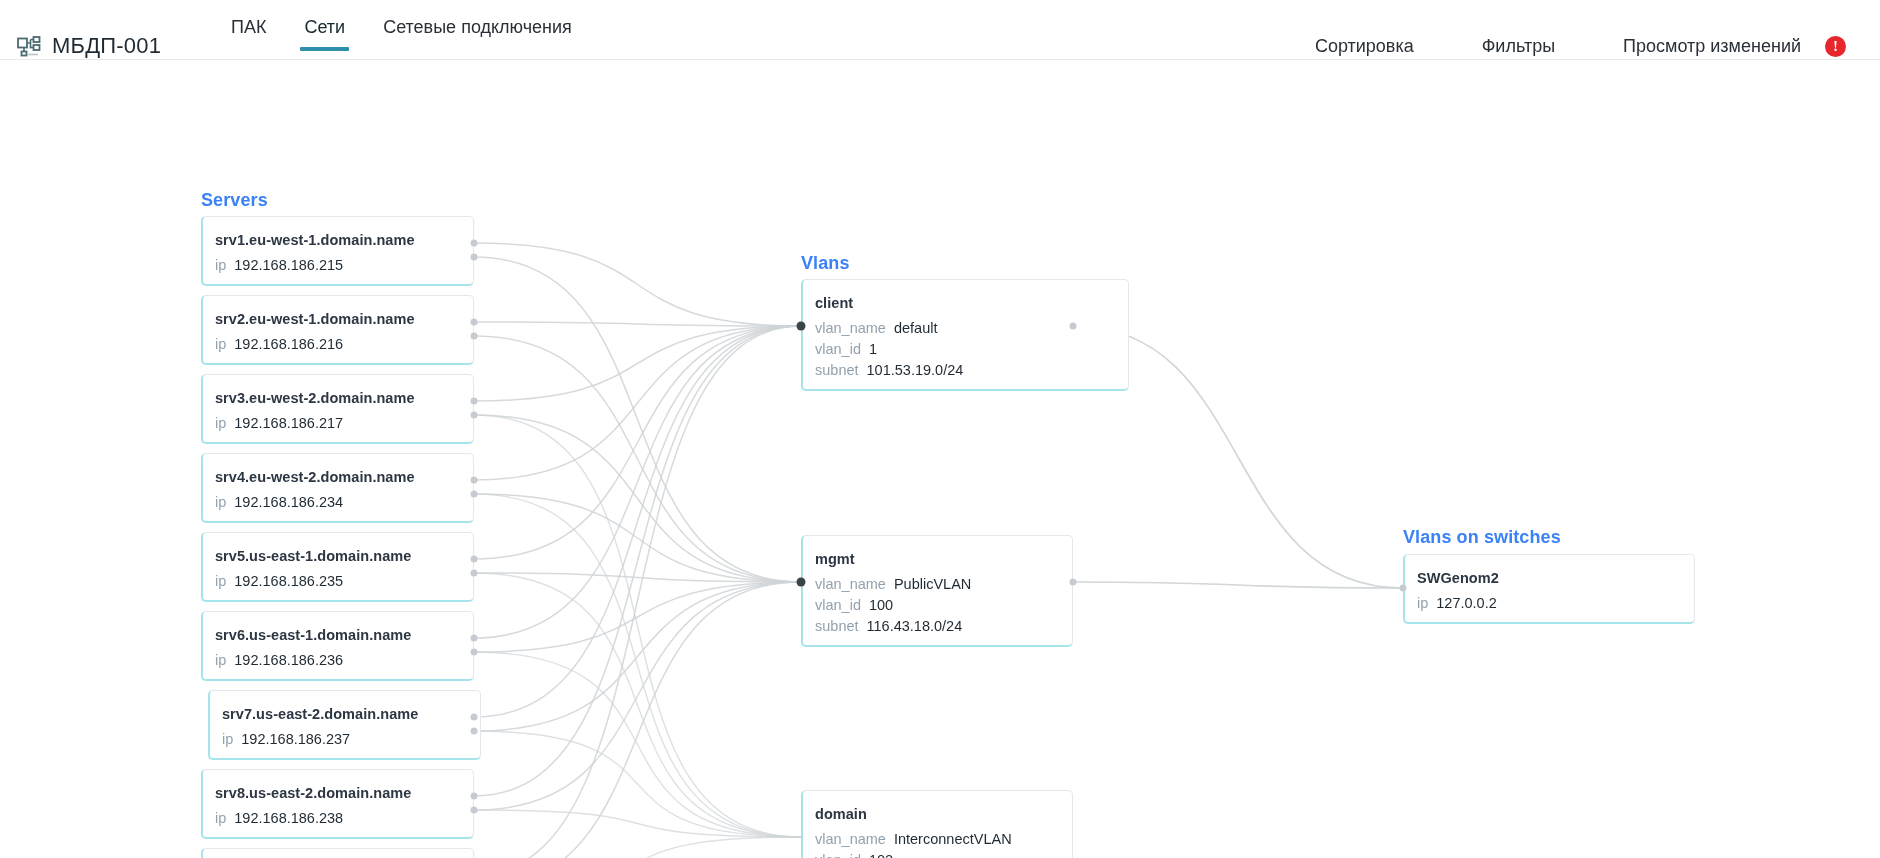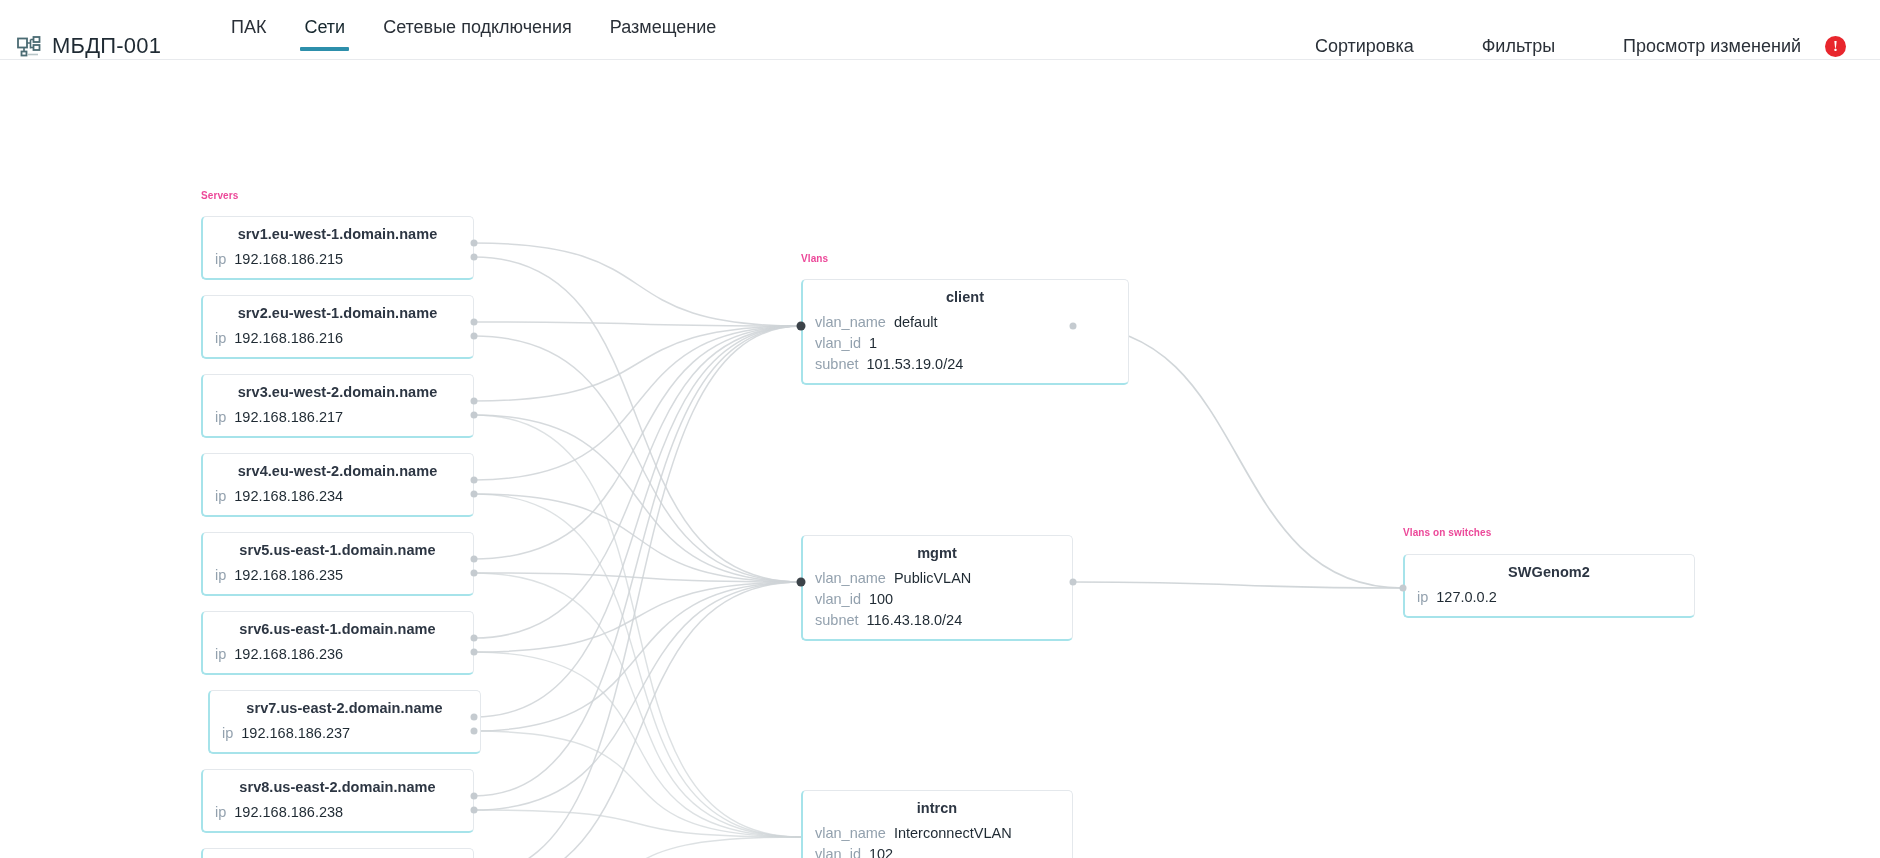--- a/index.html
+++ b/index.html
@@ -68,34 +68,33 @@
     line-height: 1; margin-right: 12px; cursor: pointer;
     font-family: "Liberation Serif", serif;
   }
 
   
   .canvas { position: relative; width: 1880px; height: 798px; background: #fff; }
   #edges { position: absolute; inset: 0; width: 1880px; height: 798px; pointer-events: none; }
 
   .col-title {
     position: absolute;
-    font-size: 10px; font-weight: 700; color: #ec4899;
+    font-size: 18px; font-weight: 700; color: #3b82f6;
     letter-spacing: .1px;
   }
 
   .node {
     position: absolute;
     background: #ffffff;
     border: 1px solid #e4e8ec;
     border-left: 2px solid #a6e3ea;
     border-bottom: 2px solid #a6e3ea;
     border-radius: 5px;
-    padding: 9px 13px 11px 12px;
+    padding: 15px 13px 11px 12px;
     box-shadow: 0 0 0 rgba(0,0,0,0);
-    text-align: center;
   }
   .node-title {
     font-size: 14.5px; font-weight: 700; color: #2d3643;
     margin-bottom: 9px; white-space: nowrap; letter-spacing: .05px;
   }
   .kv { display: flex; align-items: baseline; gap: 8px; margin-top: 5px; }
   .kv:first-of-type { margin-top: 0; }
   .k { font-size: 14.5px; color: #93a1ae; white-space: nowrap; }
   .v { font-size: 14.5px; color: #1f2a33; white-space: nowrap; }
 
@@ -121,21 +120,20 @@
         <path d="M12 21.5h10" stroke="#b9c6c9" stroke-width="1.6"></path>
       </svg>
     </span>
     <span class="brand-title">МБДП-001</span>
   </div>
 
   <nav class="tabs">
     <div class="tab">ПАК</div>
     <div class="tab active" style="--accent: #2d8fab;">Сети</div>
     <div class="tab">Сетевые подключения</div>
-    <div class="tab">Размещение</div>
   </nav>
 
   <div class="header-right">
     <div class="hr-item">Сортировка</div>
     <div class="hr-item">Фильтры</div>
     <div class="hr-item last">Просмотр изменений</div>
     <div class="alert-badge">!</div>
   </div>
 </div>
 
@@ -262,21 +260,21 @@
         <span class="k">vlan_id</span>
         <span class="v">100</span>
       </div>
     <div class="kv">
         <span class="k">subnet</span>
         <span class="v">116.43.18.0/24</span>
       </div>
   </div>
 
   <div class="node" style="left:801px; top:730px; width:272px;">
-    <div class="node-title">intrcn</div>
+    <div class="node-title">domain</div>
     <div class="kv">
         <span class="k">vlan_name</span>
         <span class="v">InterconnectVLAN</span>
       </div>
     <div class="kv">
         <span class="k">vlan_id</span>
         <span class="v">102</span>
       </div>
 
   </div>

